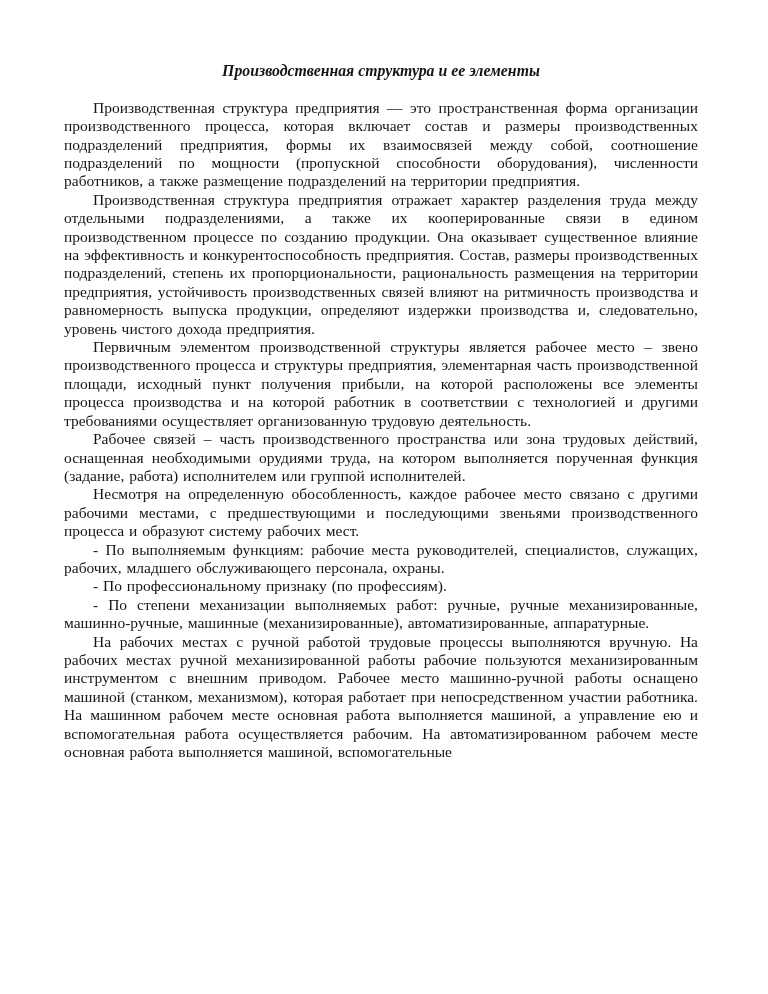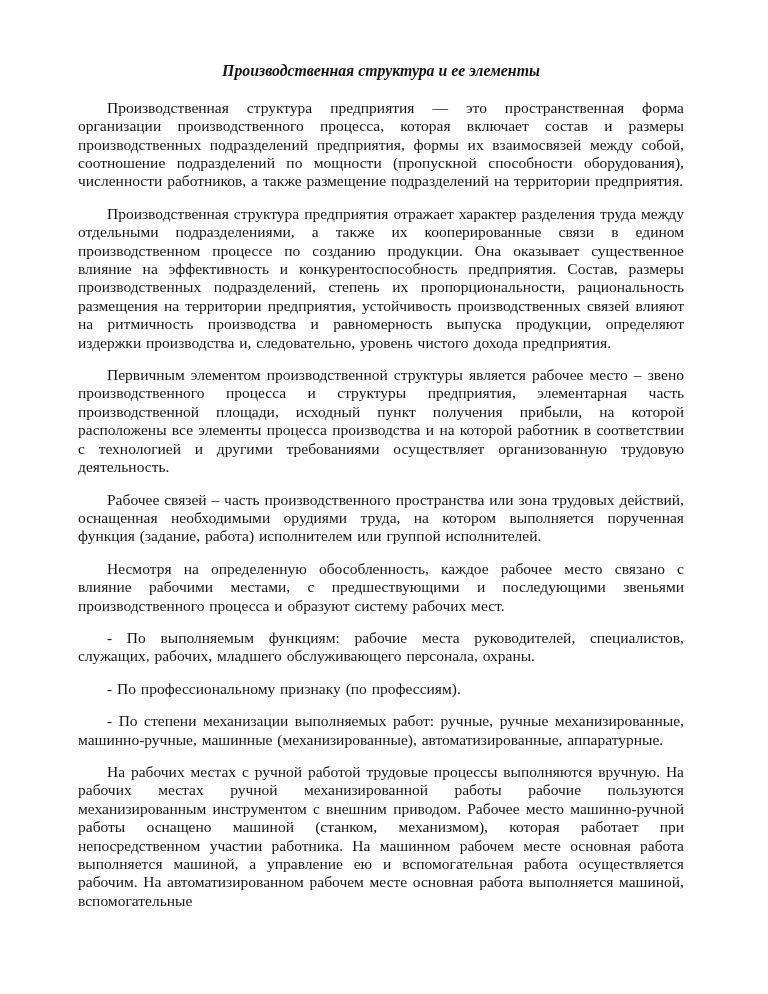--- a/index.html
+++ b/index.html
@@ -22,21 +22,21 @@
     }
     .doc-title {
       margin: 0 0 18.4px 0;
       font-size: 15.8px;
       font-weight: bold;
       font-style: italic;
       text-align: center;
       text-indent: 0;
     }
     .para {
-      margin: 14px;
+      margin: 0;
       text-align: justify;
       text-indent: 29px;
       word-spacing: 1px;
     }
     .run-italic {
     }
   </style>
 </head>
 <body>
 
@@ -45,21 +45,21 @@
   <h1 class="doc-title">Производственная структура и ее элементы</h1>
 
   <p class="para">Производственная структура предприятия — это пространственная форма организации производственного процесса, которая включает состав и размеры производственных подразделений предприятия, формы их взаимосвязей между собой, соотношение подразделений по мощности (пропускной способности оборудования), численности работников, а также размещение подразделений на территории предприятия.</p>
 
   <p class="para">Производственная структура предприятия отражает характер разделения труда между отдельными подразделениями, а также их кооперированные связи в едином производственном процессе по созданию продукции. Она оказывает существенное влияние на эффективность и конкурентоспособность предприятия. Состав, размеры производственных подразделений, степень их пропорциональности, рациональность размещения на территории предприятия, устойчивость производственных связей влияют на ритмичность производства и равномерность выпуска продукции, определяют издержки производства и, следовательно, уровень чистого дохода предприятия.</p>
 
   <p class="para"><span>Первичным элементом производственной структуры является </span><span class="run-italic">рабочее место</span><span> – звено производственного процесса и структуры предприятия, элементарная часть производственной площади, исходный пункт получения прибыли, на которой расположены все элементы процесса производства и на которой работник в соответствии с технологией и другими требованиями осуществляет организованную трудовую деятельность.</span></p>
 
   <p class="para">Рабочее связей – часть производственного пространства или зона трудовых действий, оснащенная необходимыми орудиями труда, на котором выполняется порученная функция (задание, работа) исполнителем или группой исполните­лей.</p>
 
-  <p class="para">Несмотря на определенную обособленность, каждое рабочее место связано с влияние рабочими местами, с предшествующими и последующими звеньями производственного процесса и образуют систему рабочих мест.</p>
+  <p class="para">Несмотря на определенную обособленность, каждое рабочее место связано с другими рабочими местами, с предшествующими и последующими звеньями производственного процесса и образуют систему рабочих мест.</p>
 
 
   <p class="para">- По выполняемым функциям: рабочие места руководителей, специалистов, служащих, рабочих, младшего обслуживающего персонала, охраны.</p>
 
   <p class="para">- По профессиональному признаку (по профессиям).</p>
 
 
   <p class="para">- По степени механизации выполняемых работ: ручные, ручные механизированные, машинно-ручные, машинные (механизированные), автоматизированные, аппаратурные.</p>
 
   <p class="para">На рабочих местах с ручной работой трудовые процессы выполняются вручную. На рабочих местах ручной механизированной работы рабочие пользуются механизированным инструментом с внешним приводом. Рабочее место машинно-ручной работы оснащено машиной (станком, механизмом), которая работает при непосредственном участии работника. На машинном рабочем месте основная работа выполняется машиной, а управление ею и вспомогательная работа осуществляется рабочим. На автоматизированном рабочем месте основная работа выполняется машиной, вспомогательные</p>

